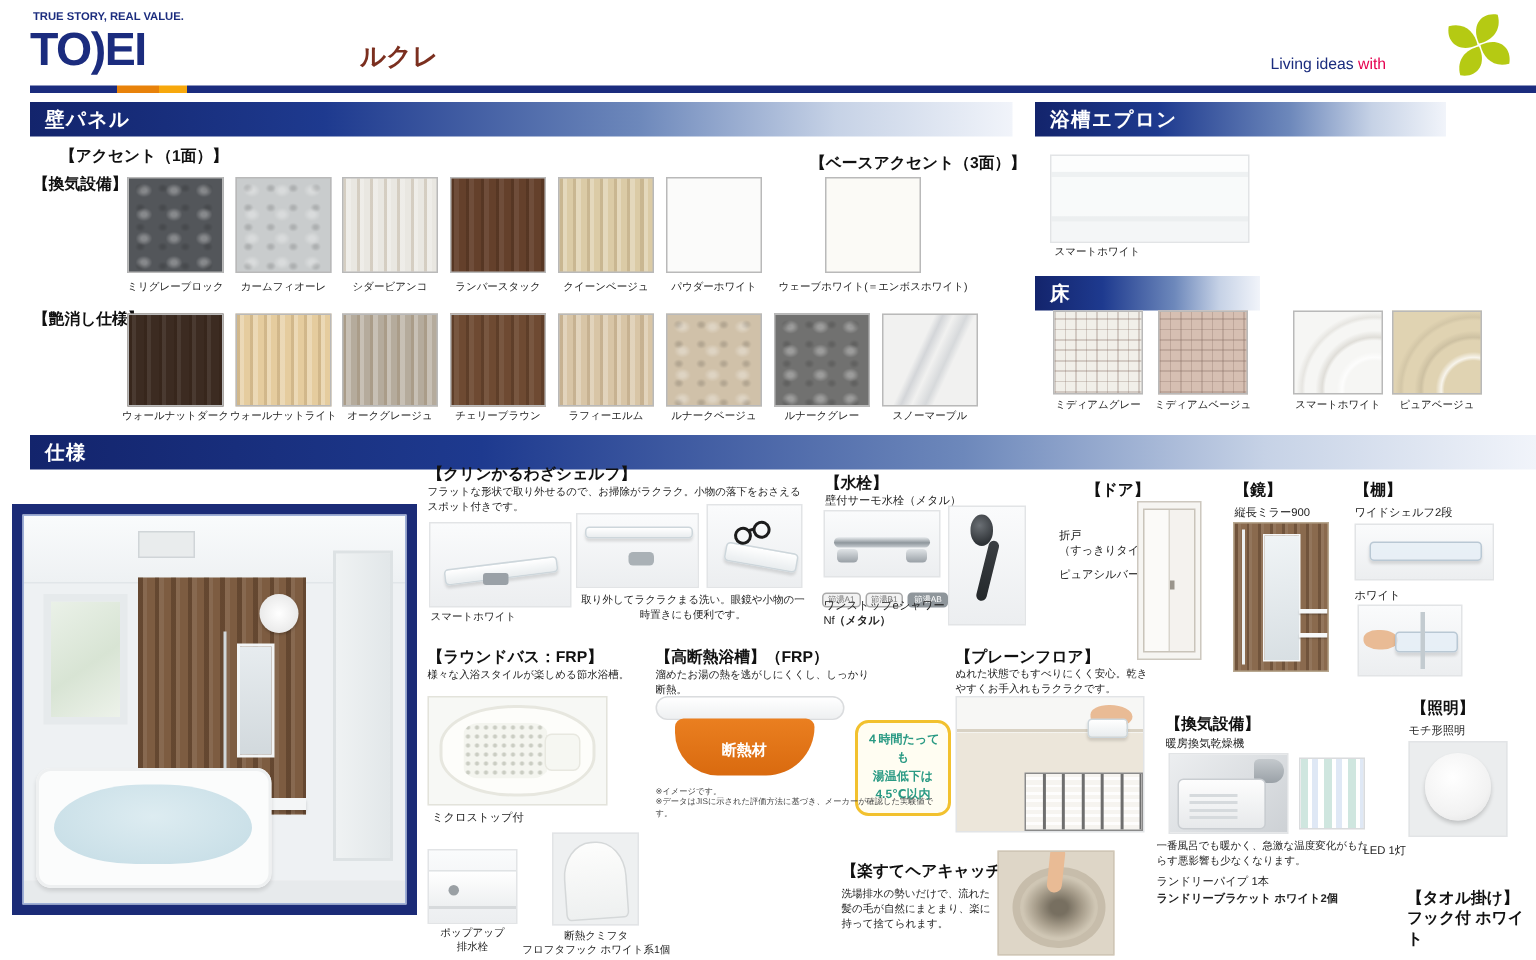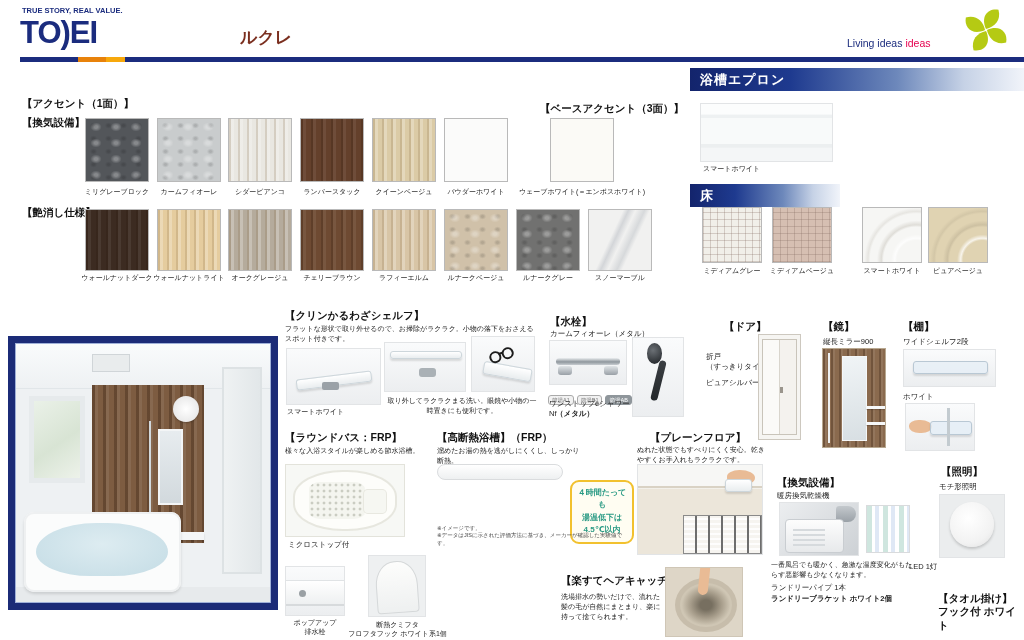--- a/index.html
+++ b/index.html
@@ -94,37 +94,39 @@
 </head>
 <body>
 
 <div id="page">
 
   <div class="abs" style="left:22px;top:6px;font-size:7.5px;font-weight:bold;color:#1b2c7e;">TRUE STORY, REAL VALUE.</div>
   <div class="abs toei" style="left:20px;top:17px;">TO)EI</div>
   <div class="abs" style="left:240px;top:26px;font-size:17px;font-weight:bold;color:#7b2f1f;">ルクレ</div>
 
   <div class="abs htag" style="left:847px;top:37px;">
-    <span>Living ideas </span><span class="red">ideas</span>
+    <span>Living ideas </span><span class="red">with</span>
   </div>
   <svg class="abs" style="left:962px;top:6px;" width="48" height="48" viewBox="0 0 50 50">
     <g fill="#b5ca13">
       <path d="M25 24 C 19 11, 27 2, 38 4 C 41 15, 34 22, 25 24 Z"></path>
       <path d="M25 24 C 19 11, 27 2, 38 4 C 41 15, 34 22, 25 24 Z" transform="rotate(90 25 25)"></path>
       <path d="M25 24 C 19 11, 27 2, 38 4 C 41 15, 34 22, 25 24 Z" transform="rotate(180 25 25)"></path>
       <path d="M25 24 C 19 11, 27 2, 38 4 C 41 15, 34 22, 25 24 Z" transform="rotate(270 25 25)"></path>
     </g>
   </svg>
 
   <div class="abs rule" style="left:20px;top:57px;width:1004px;height:5px;"></div>
 
-  <div class="abs hd" style="left:690px;top:68px;width:334px;">浴槽エプロン</div>
+  <div class="abs hd" style="left:20px;top:68px;width:655px;">壁パネル</div>
+  <div class="abs hd" style="left:690px;top:68px;width:274px;">浴槽エプロン</div>
   <div class="abs hd" style="left:690px;top:184px;width:150px;">床</div>
-
-  <div class="abs lbl" style="left:22px;top:97px;text-align:center;">【アクセント（1面）】</div>
+  <div class="abs hd" style="left:20px;top:290px;width:1004px;">仕様</div>
+
+  <div class="abs lbl" style="left:40px;top:97px;text-align:center;">【アクセント（1面）】</div>
   <div class="abs lbl" style="left:540px;top:102px;">【ベースアクセント（3面）】</div>
   <div class="abs lbl" style="left:22px;top:116px;">【換気設備】</div>
   <div class="abs lbl" style="left:22px;top:206px;">【艶消し仕様】</div>
 
   <div class="sw stone" style="left: 85px; top: 118px; width: 64px; height: 64px; background-color: rgb(83, 86, 90);"></div>
   <div class="sw stone" style="left: 157px; top: 118px; width: 64px; height: 64px; background-color: rgb(201, 204, 205);"></div>
   <div class="sw woodl" style="left: 228px; top: 118px; width: 64px; height: 64px; background-color: rgb(233, 231, 225);"></div>
   <div class="sw wood" style="left: 300px; top: 118px; width: 64px; height: 64px; background-color: rgb(100, 64, 43);"></div>
   <div class="sw woodl" style="left: 372px; top: 118px; width: 64px; height: 64px; background-color: rgb(219, 203, 166);"></div>
   <div class="sw" style="left: 444px; top: 118px; width: 64px; height: 64px; background-color: rgb(251, 251, 250);"></div>
@@ -200,21 +202,21 @@
   </div>
   <div class="ph" style="left:471px;top:336px;width:64px;height:56px;">
     <div class="shelfbar" style="left:18%;top:52%;width:76%;height:20%;transform:rotate(10deg);"></div>
     <div class="glasses" style="left:28%;top:22%;">
         <i></i>
       </div>
   </div>
   <div class="abs desc" style="left:386px;top:396px;width:152px;text-align:center;">取り外してラクラクまる洗い。眼鏡や小物の一時置きにも便利です。</div>
 
   <div class="abs lbl" style="left:550px;top:315px;">【水栓】</div>
-  <div class="abs sub" style="left:550px;top:329px;">カームフィオーレ（メタル）</div>
+  <div class="abs sub" style="left:550px;top:329px;">壁付サーモ水栓（メタル）</div>
   <div class="ph" style="left:549px;top:340px;width:78px;height:45px;">
     <div class="faucet-bar"></div>
     <div class="faucet-knob" style="left:10%;"></div>
     <div class="faucet-knob" style="right:10%;"></div>
   </div>
   <div class="abs" style="left:548px;top:388px;">
     <span class="badge">節湯A1</span><span class="badge">節湯B1</span><span class="badge" style="background:#8f969b;color:#fff;border-color:#8f969b;">節湯AB</span>
   </div>
   <div class="abs sub" style="left:549px;top:399px;width:85px;">ワンストップeシャワーNf</div>
   <div class="abs sub" style="left:556px;top:409px;font-weight:bold;">（メタル）</div>
@@ -260,30 +262,33 @@
         <div class="dots"></div>
         <div class="seat"></div>
       </div>
   </div>
   <div class="abs sub" style="left:288px;top:540px;">ミクロストップ付</div>
 
   <div class="abs lbl" style="left:437px;top:431px;">【高断熱浴槽】（FRP）</div>
   <div class="abs desc" style="left:437px;top:446px;width:145px;">溜めたお湯の熱を逃がしにくくし、しっかり断熱。</div>
   <div class="abs" style="left:437px;top:460px;width:126px;height:62px;">
     <div class="ins-rim"></div>
+    <div class="ins-body">
+        <div class="ins-label">断熱材</div>
+      </div>
   </div>
   <div class="yellow-badge" style="left:570px;top:480px;width:64px;">
     <div>４時間たっても</div>
     <div>湯温低下は</div>
     <div>4.5℃以内</div>
   </div>
   <div class="abs note" style="left:437px;top:524px;width:190px;">※イメージです。</div>
   <div class="abs note" style="left:437px;top:531px;width:190px;">※データはJISに示された評価方法に基づき、メーカーが確認した実験値です。</div>
 
-  <div class="abs lbl" style="left:637px;top:431px;margin-left:13px;">【プレーンフロア】</div>
+  <div class="abs lbl" style="left:637px;top:431px;">【プレーンフロア】</div>
   <div class="abs desc" style="left:637px;top:445px;width:130px;">ぬれた状態でもすべりにくく安心。乾きやすくお手入れもラクラクです。</div>
   <div class="ph" style="left:637px;top:464px;width:126px;height:91px;background:linear-gradient(#f7f7f5 0 26%,#ece6da 27%);">
     <div style="position:absolute;left:0;top:24%;width:100%;height:2px;background:#d9d2c4;"></div>
     <div class="handblob" style="right:6%;top:6%;width:22%;height:16%;"></div>
     <div class="shelfbar" style="right:8%;top:16%;width:20%;height:12%;border-radius:3px;"></div>
     <div class="patt" style="left:36%;top:56%;width:62%;height:42%;"></div>
   </div>
 
   <div class="abs lbl" style="left:561px;top:574px;">【楽すてヘアキャッチャー】</div>
   <div class="abs desc" style="left:561px;top:592px;width:102px;">洗場排水の勢いだけで、流れた髪の毛が自然にまとまり、楽に持って捨てられます。</div>

